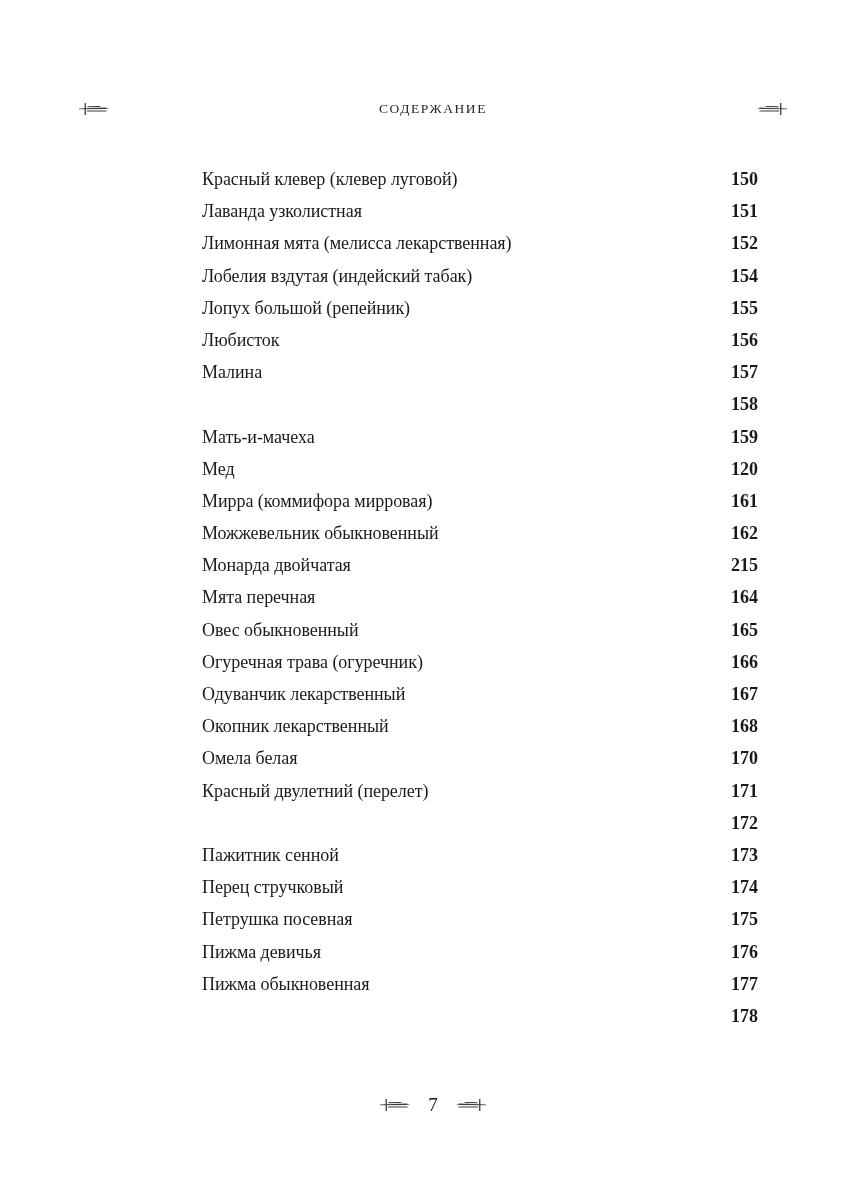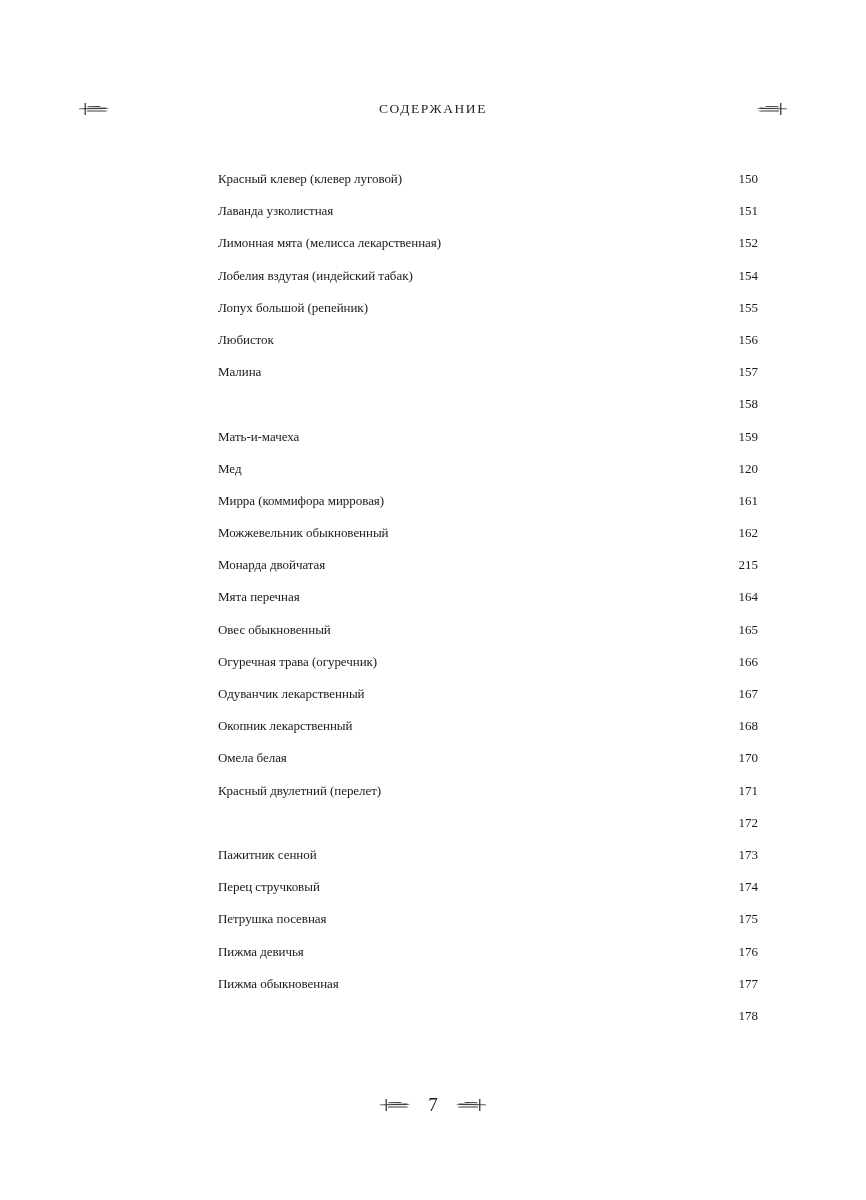--- a/index.html
+++ b/index.html
@@ -57,26 +57,25 @@
   
   .toc {
     position: absolute;
     left: 202px;
     top: 163px;
     width: 556px;
   }
   .toc-entry {
     display: flex;
     align-items: baseline;
-    font-size: 13px;
+    font-size: 18px;
     line-height: 32.2px;
     height: 32.2px;
     white-space: nowrap;
     overflow: hidden;
-    margin-left: 16px;
   }
   .toc-title {
     flex: 0 0 auto;
     letter-spacing: -0.05px;
   }
   .toc-leader {
     flex: 1 1 auto;
     overflow: hidden;
     min-width: 6px;
     margin: 0 0px;
@@ -88,20 +87,21 @@
     display: block;
     letter-spacing: 0.6px;
     font-size: 21px;
     color: #1a1a1a;
     white-space: nowrap;
     overflow: hidden;
   }
   .toc-page {
     flex: 0 0 auto;
     text-align: center;
+    font-weight: bold;
   }
 
   
   .folio {
     position: absolute;
     left: 0;
     right: 0;
     top: 1094px;
     display: flex;
     align-items: center;

